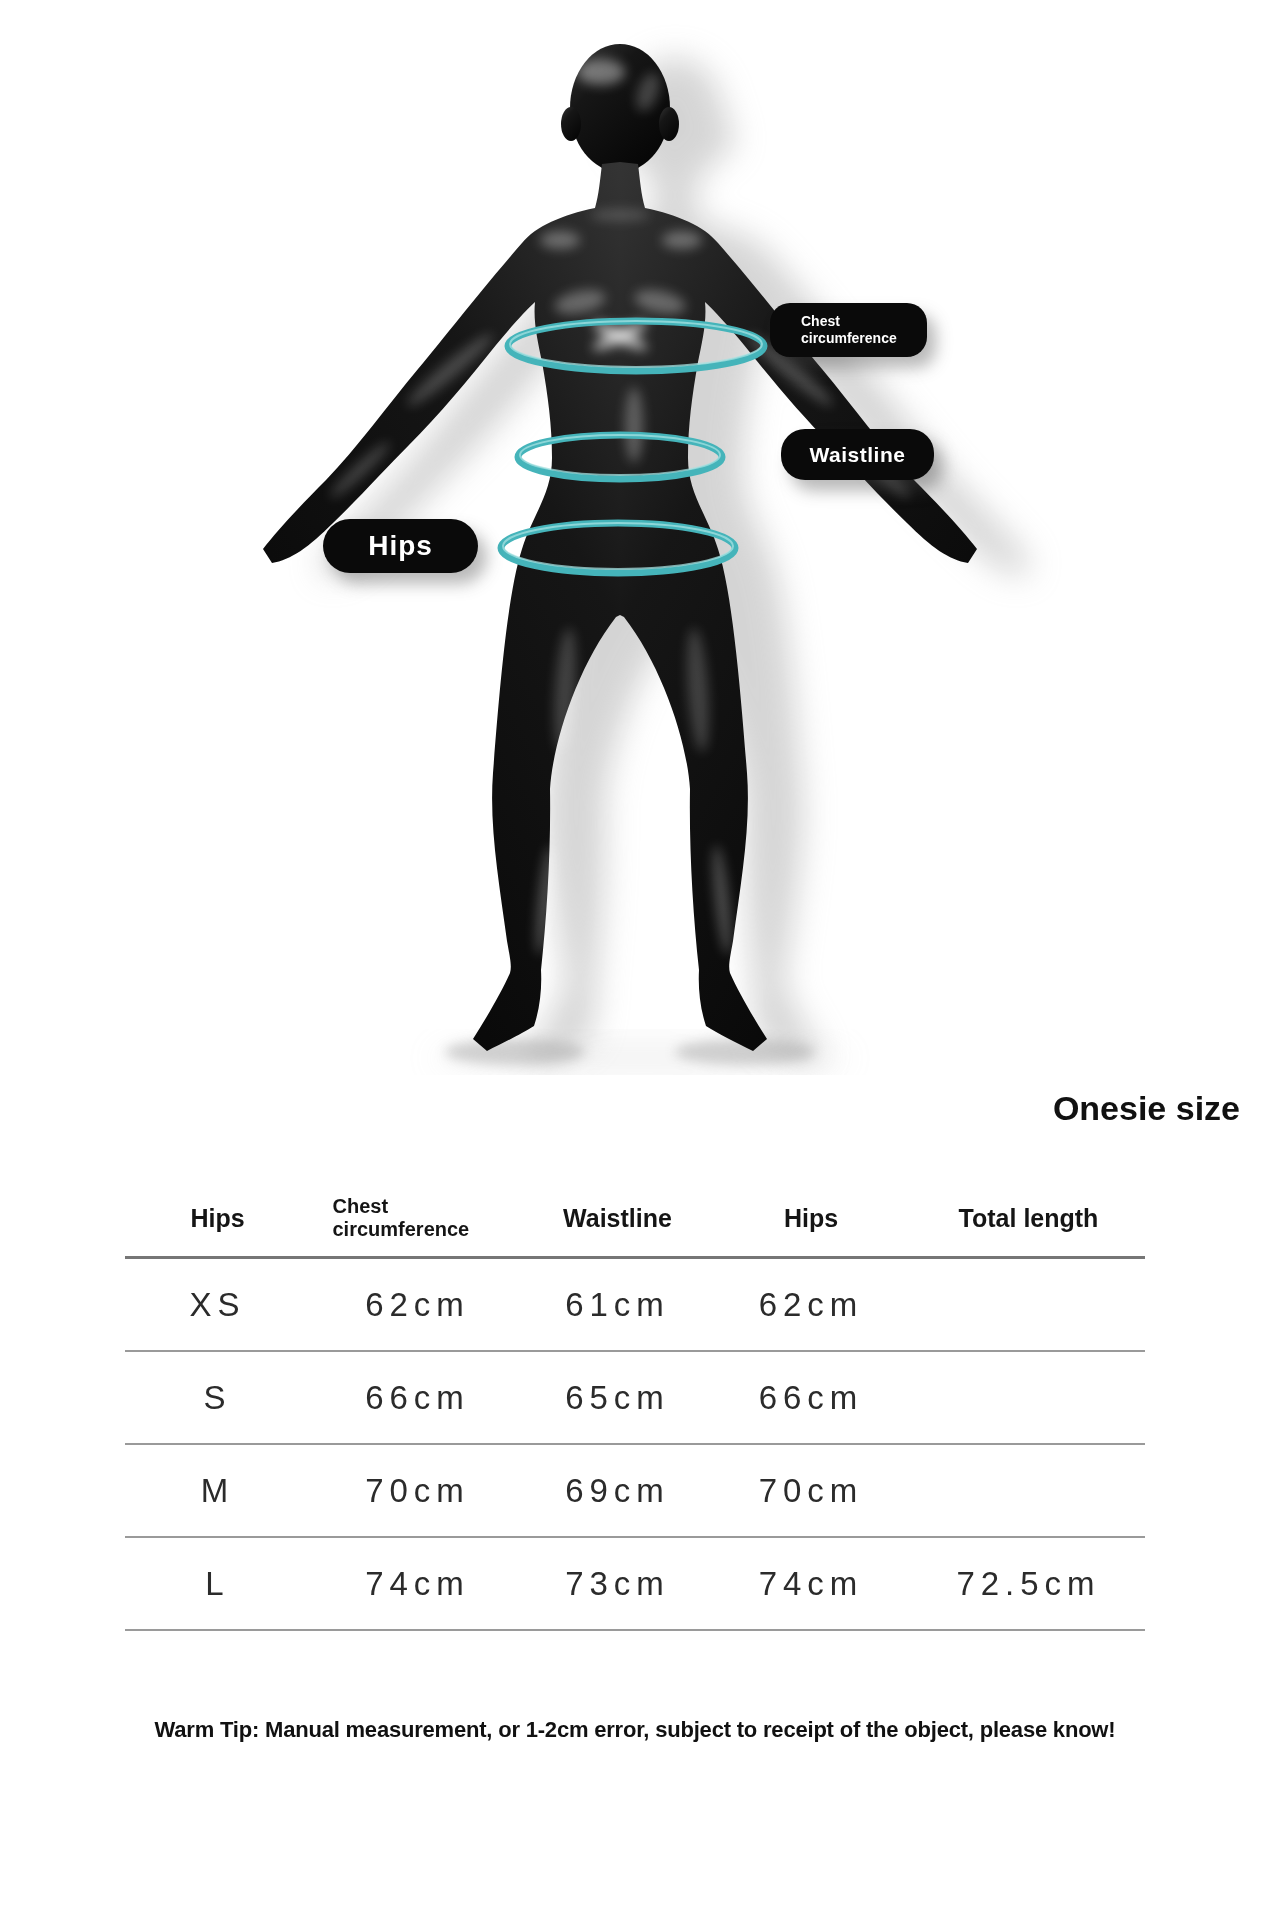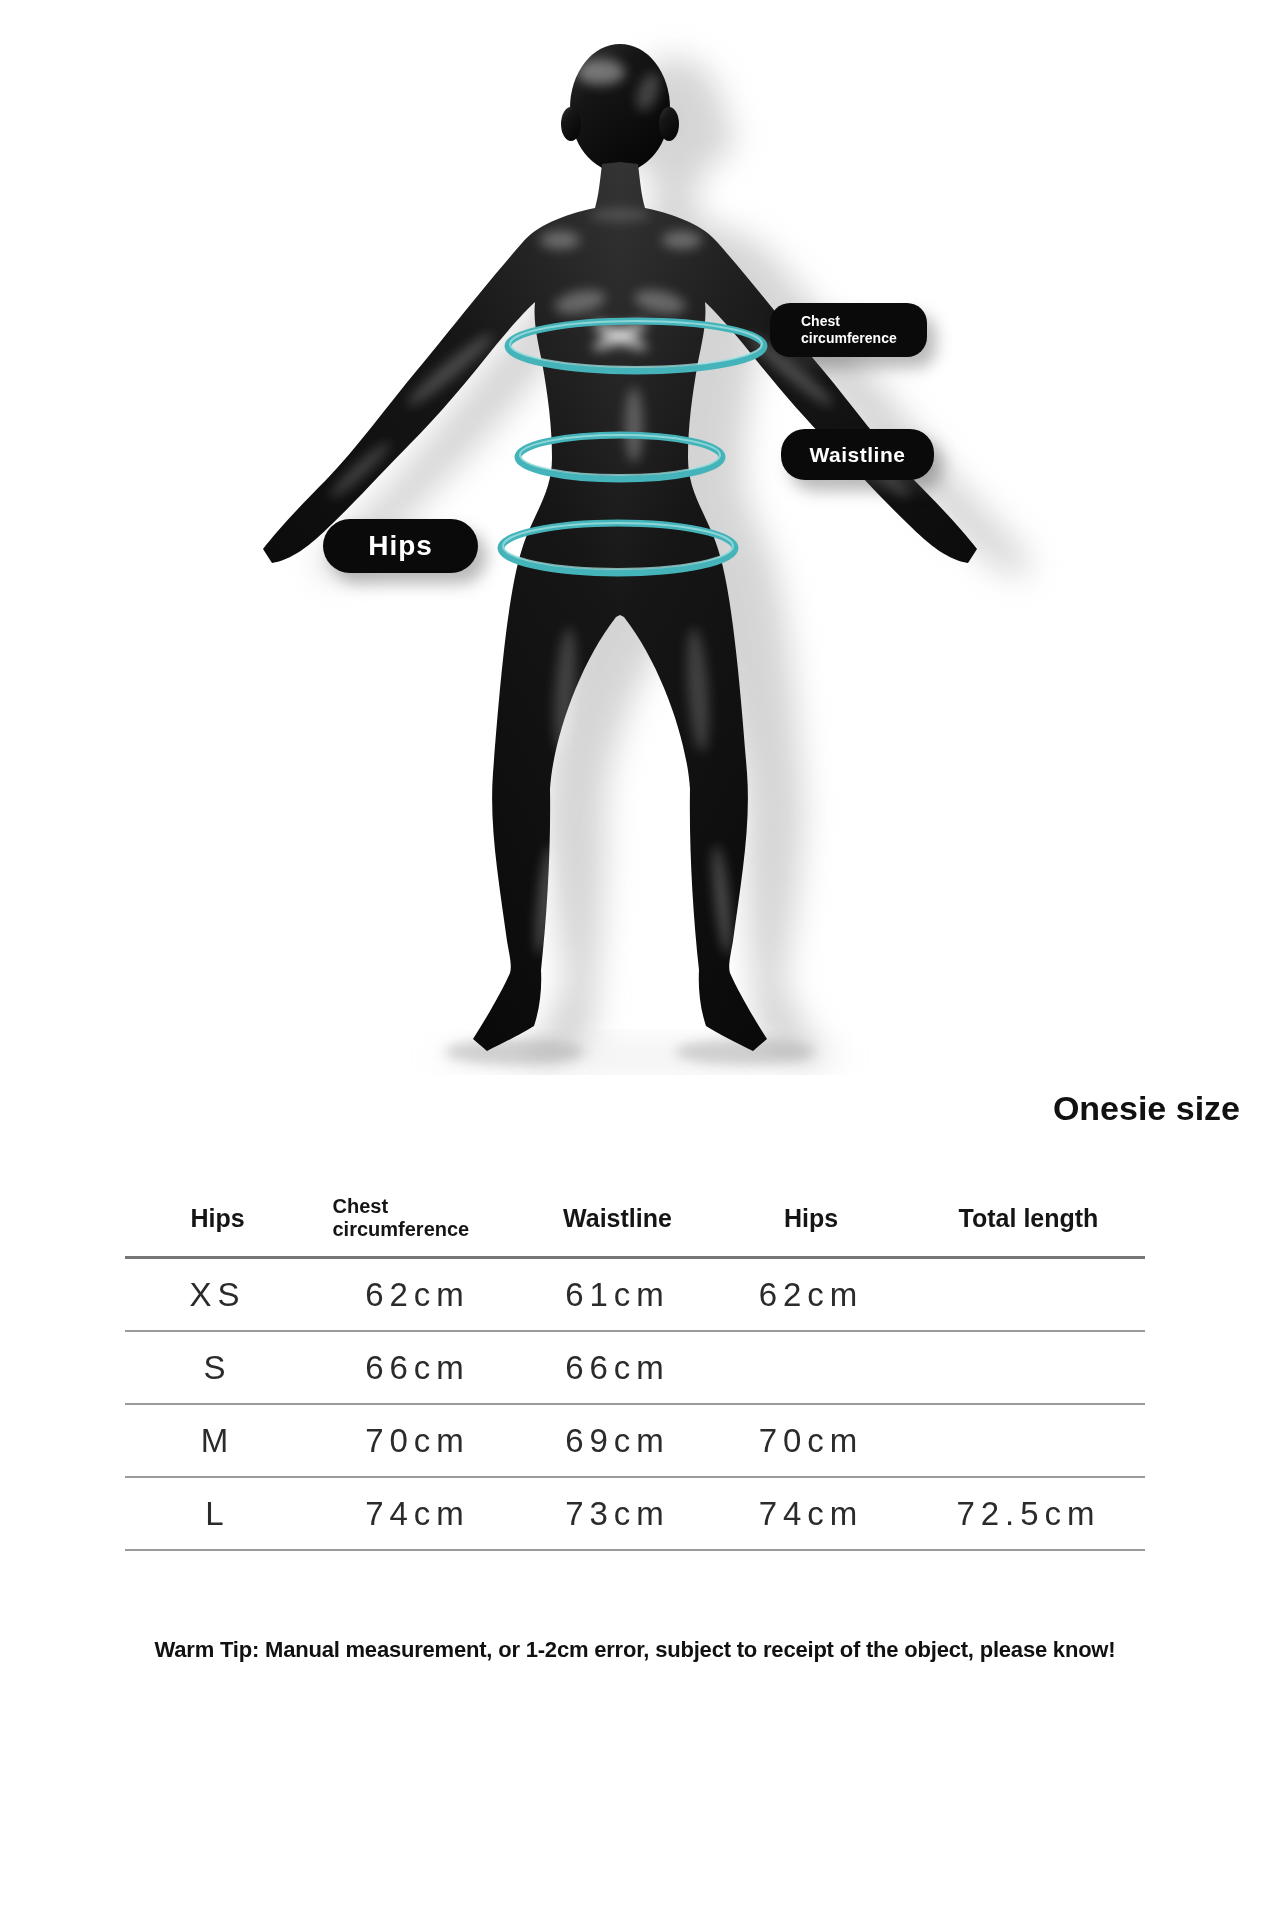--- a/index.html
+++ b/index.html
@@ -26,21 +26,21 @@
            font-size:34px; font-weight:bold; color:#111111; }
 
   
   .size-table { width:1020px; margin:52px 0 0 125px; }
   .t-row { display:grid; grid-template-columns:185px 215px 185px 202px 233px; }
   .t-head { height:79px; border-bottom:3px solid #767676; }
   .t-head .cell { display:flex; align-items:center; justify-content:center;
                   font-weight:bold; font-size:25px; color:#151515; text-align:center; }
   .t-head .cell.small { font-size:20px; }
   .t-head .cell.small span { display:inline-block; max-width:170px; text-align:left; }
-  .t-data { height:73px; border-bottom:2px solid #9a9a9a; }
+  .t-data { height:93px; border-bottom:2px solid #9a9a9a; }
   .t-data .cell { display:flex; align-items:center; justify-content:center;
                   font-size:33px; font-weight:400; letter-spacing:6px; color:#2b2b2b; }
 
   
   .footnote { width:1020px; margin:86px 0 8px 125px; text-align:center;
               font-size:22px; font-weight:bold; color:#111111; letter-spacing:-0.2px; }
 </style>
 </head>
 <body>
 
@@ -151,20 +151,21 @@
   <div class="t-row t-data">
     <div class="cell">XS</div>
     <div class="cell">62cm</div>
     <div class="cell">61cm</div>
     <div class="cell">62cm</div>
   </div>
 
   <div class="t-row t-data">
     <div class="cell">S</div>
     <div class="cell">66cm</div>
+    <div class="cell">65cm</div>
     <div class="cell">66cm</div>
   </div>
 
   <div class="t-row t-data">
     <div class="cell">M</div>
     <div class="cell">70cm</div>
     <div class="cell">69cm</div>
     <div class="cell">70cm</div>
   </div>
 

